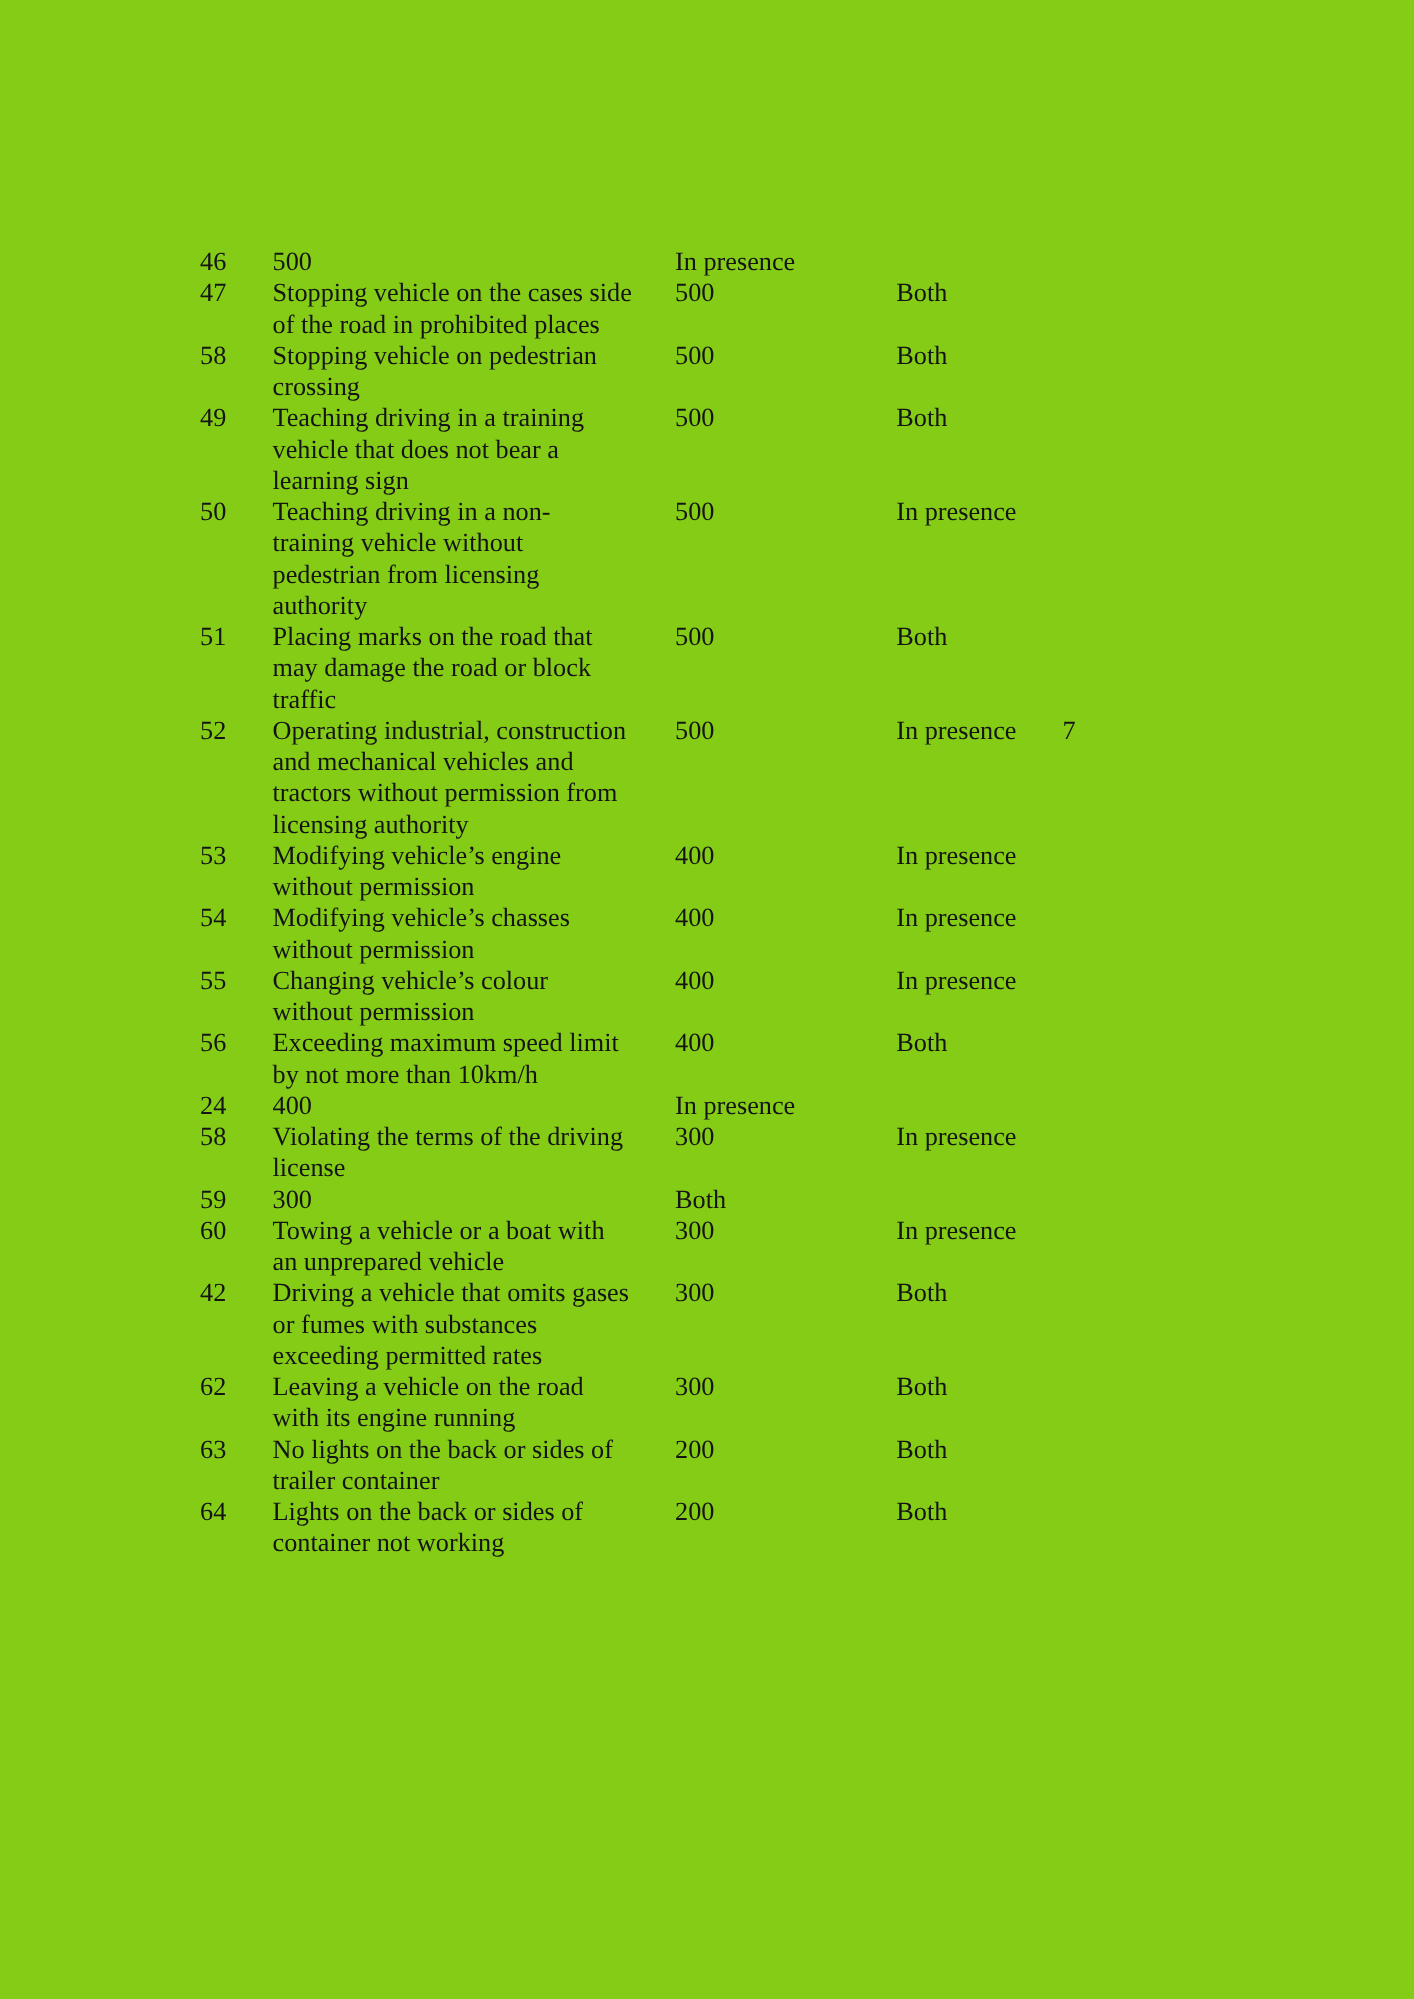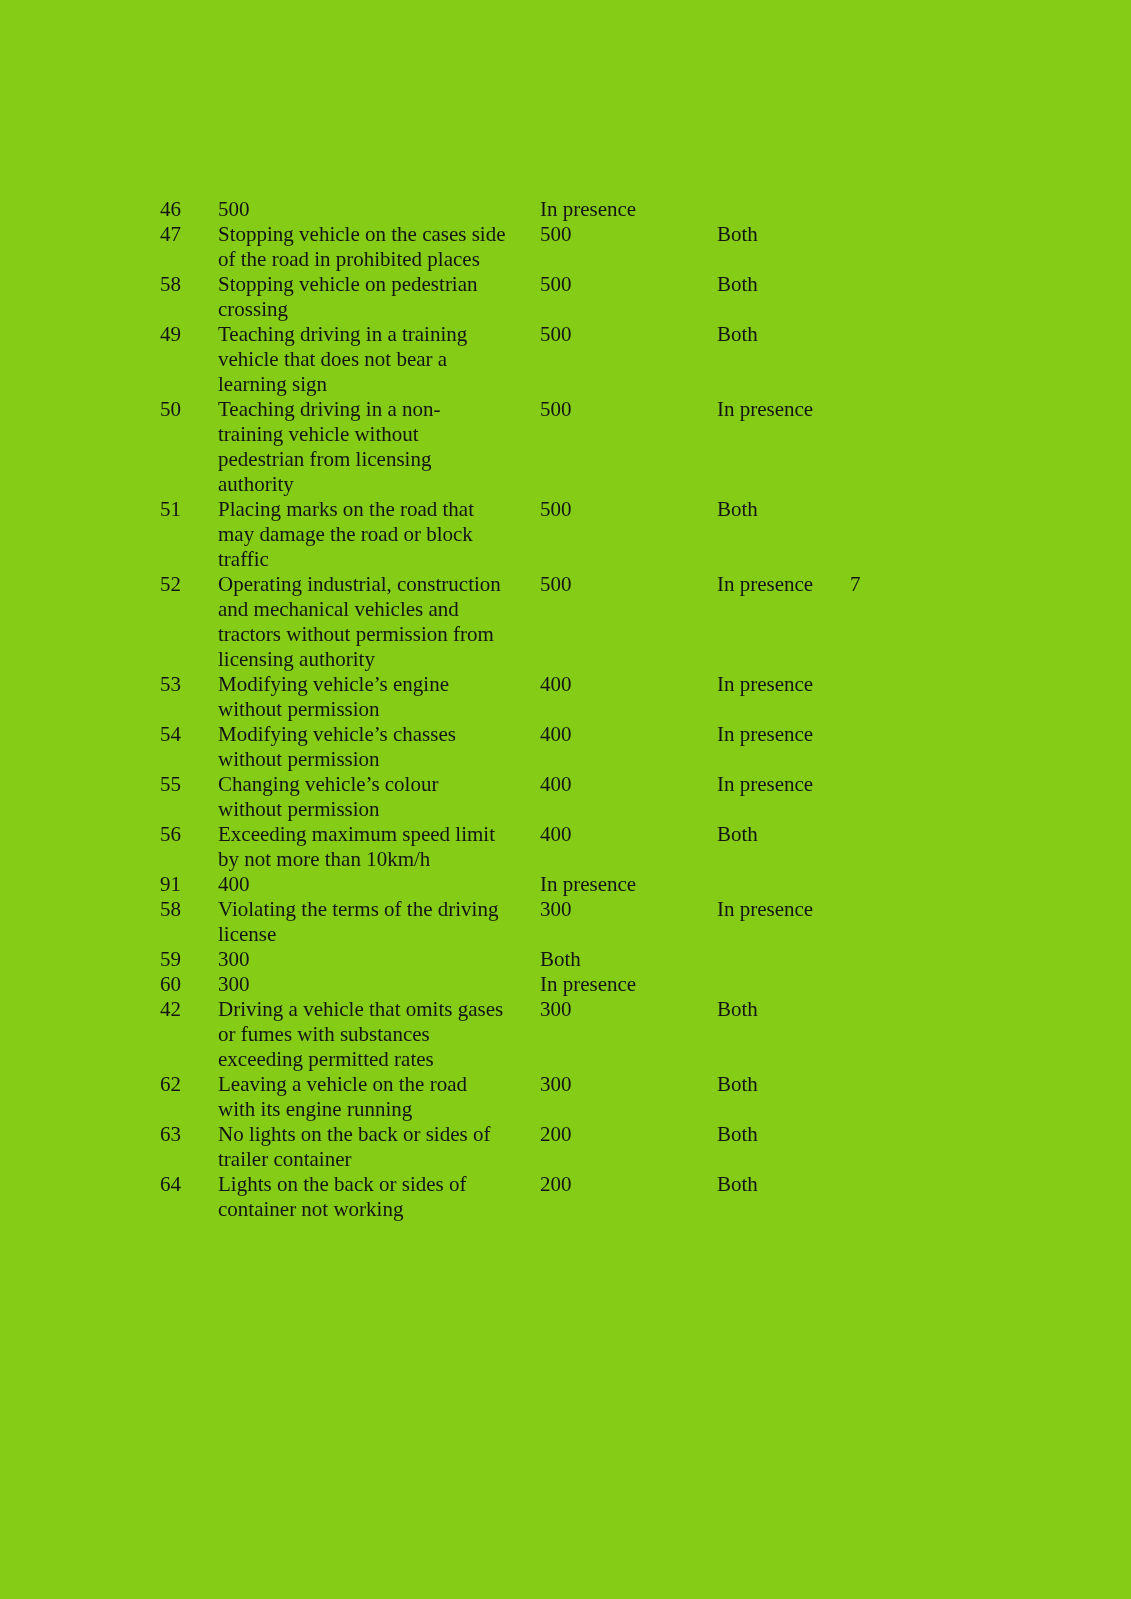--- a/index.html
+++ b/index.html
@@ -138,21 +138,21 @@
   <div class="row">
     <div class="cell num">56</div>
     <div class="cell desc">Exceeding maximum speed limit
 by not more than 10km/h</div>
     <div class="cell fine">400</div>
     <div class="cell method">Both</div>
     <div class="cell extra"></div>
   </div>
 
   <div class="row">
-    <div class="cell num">91</div>
+    <div class="cell num">24</div>
     <div class="cell fine">400</div>
     <div class="cell method">In presence</div>
     <div class="cell extra"></div>
   </div>
 
   <div class="row">
     <div class="cell num">58</div>
     <div class="cell desc">Violating the terms of the driving
 license</div>
     <div class="cell fine">300</div>
@@ -162,20 +162,22 @@
 
   <div class="row">
     <div class="cell num">59</div>
     <div class="cell fine">300</div>
     <div class="cell method">Both</div>
     <div class="cell extra"></div>
   </div>
 
   <div class="row">
     <div class="cell num">60</div>
+    <div class="cell desc">Towing a vehicle or a boat with
+an unprepared vehicle</div>
     <div class="cell fine">300</div>
     <div class="cell method">In presence</div>
     <div class="cell extra"></div>
   </div>
 
   <div class="row">
     <div class="cell num">42</div>
     <div class="cell desc">Driving a vehicle that omits gases
 or fumes with substances
 exceeding permitted rates</div>

